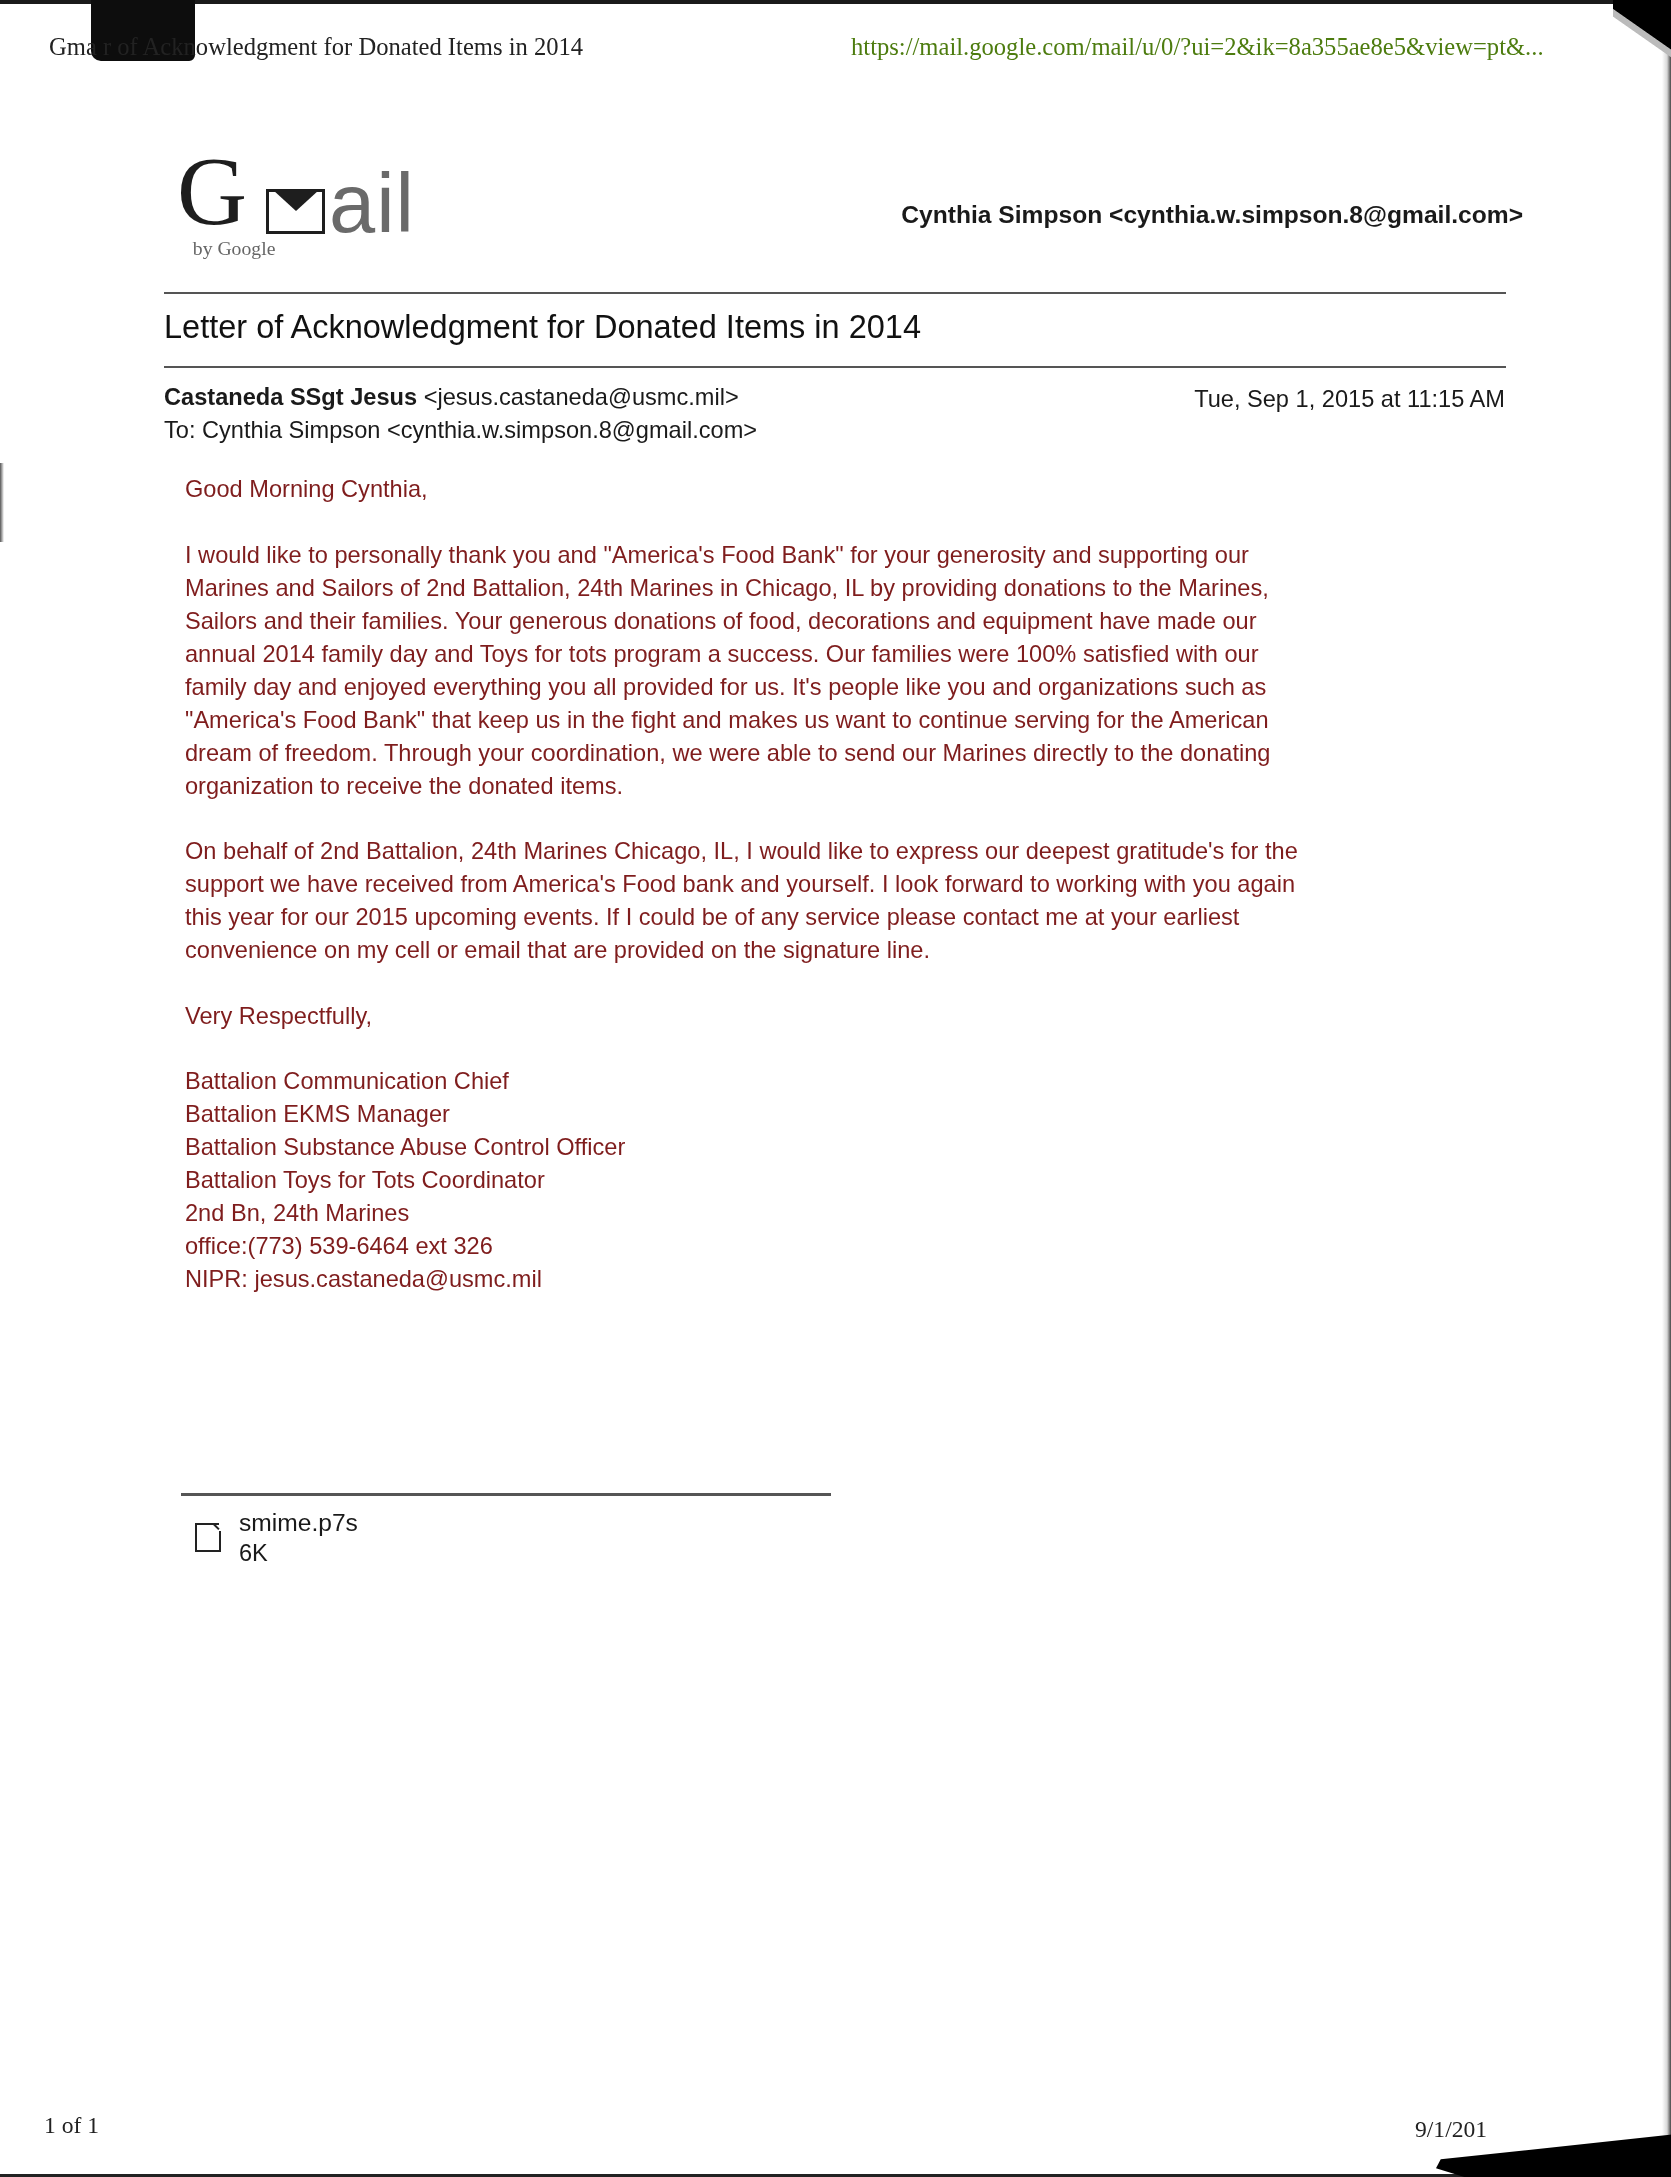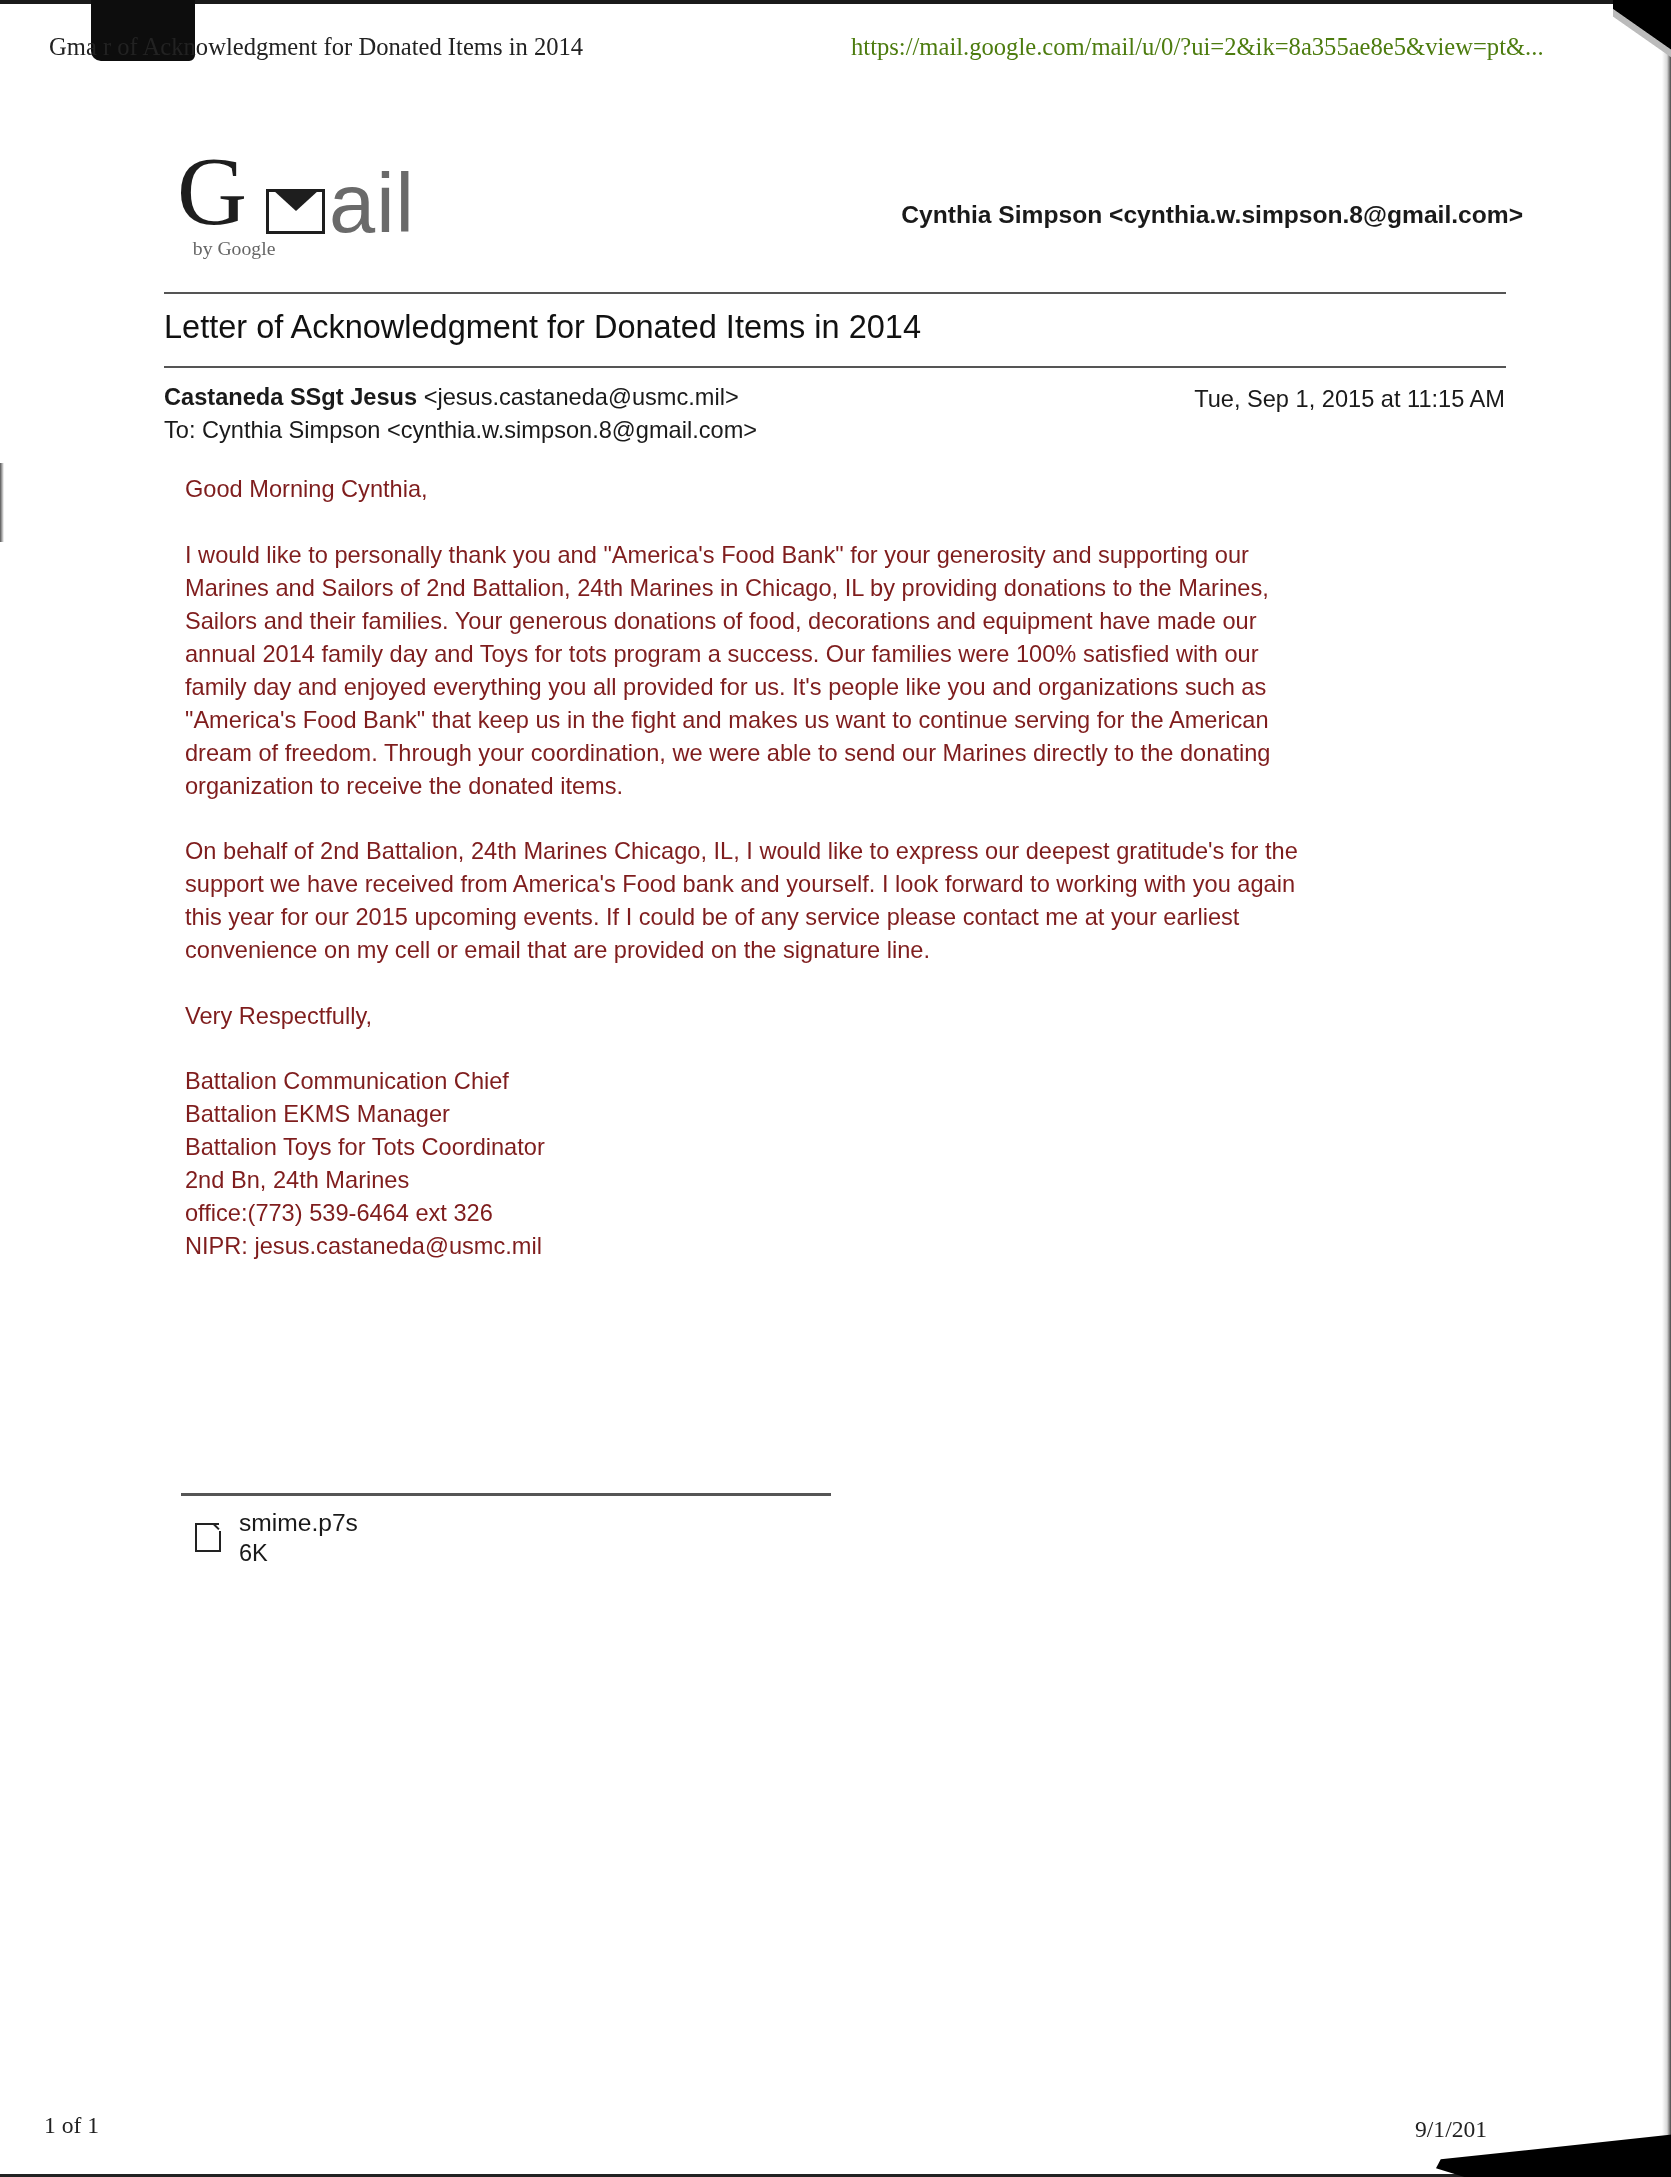--- a/index.html
+++ b/index.html
@@ -101,20 +101,21 @@
 dream of freedom. Through your coordination, we were able to send our Marines directly to the donating
 organization to receive the donated items.</p>
   <p>On behalf of 2nd Battalion, 24th Marines Chicago, IL, I would like to express our deepest gratitude's for the
 support we have received from America's Food bank and yourself. I look forward to working with you again
 this year for our 2015 upcoming events. If I could be of any service please contact me at your earliest
 convenience on my cell or email that are provided on the signature line.</p>
   <p>Very Respectfully,</p>
   <div>
     <span class="sig-line">Battalion Communication Chief</span>
     <span class="sig-line">Battalion EKMS Manager</span>
+    <span class="sig-line">Battalion Substance Abuse Control Officer</span>
     <span class="sig-line">Battalion Toys for Tots Coordinator</span>
     <span class="sig-line">2nd Bn, 24th Marines</span>
     <span class="sig-line">office:(773) 539-6464 ext 326</span>
     <span class="sig-line">NIPR: jesus.castaneda@usmc.mil</span>
   </div>
 </div>
 
 <div class="attach-rule"></div>
 <div class="attach">
   <span class="file-icon"></span>

